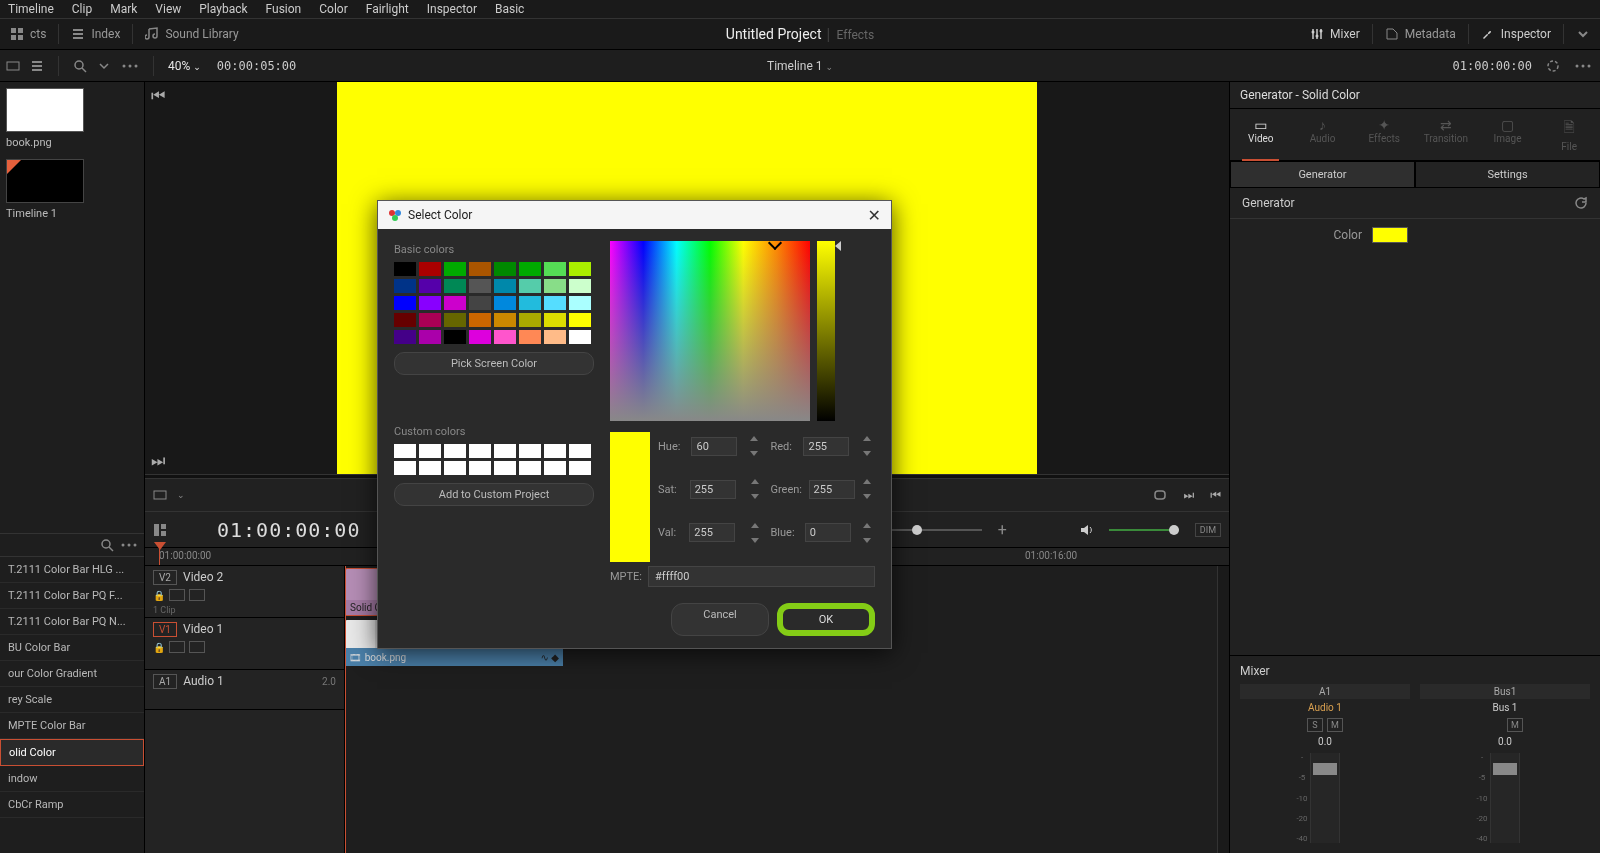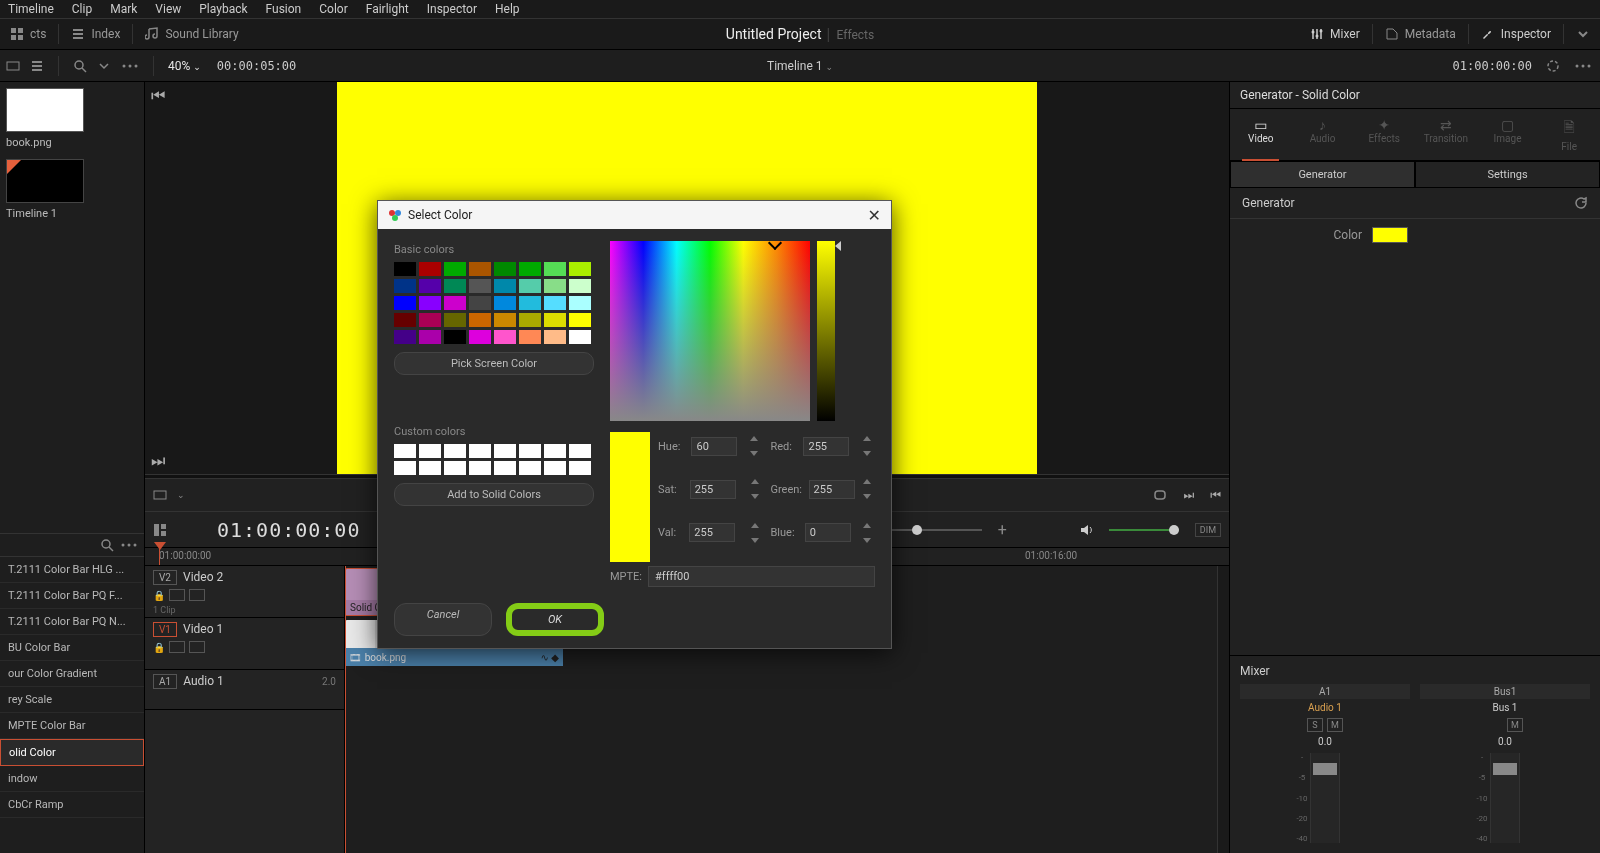--- a/index.html
+++ b/index.html
@@ -102,21 +102,21 @@
 .preview-sw { width:40px; height:130px; background:#ffff00; }
 .field-cols { flex:1; display:grid; grid-template-columns:1fr 1fr; gap:0 8px; font-size:11px; color:#999; }
 .f-row { display:flex; align-items:center; justify-content:space-between; gap:6px; height:28px; }
 .num-in { background:#333; border:1px solid #444; color:#ccc; width:46px; padding:2px 4px; font-size:11px; }
 .spin { position:relative; width:14px; height:24px; }
 .spin::before,.spin::after { content:''; position:absolute; left:2px; border-left:4px solid transparent; border-right:4px solid transparent; }
 .spin::before { top:2px; border-bottom:5px solid #777; }
 .spin::after { bottom:2px; border-top:5px solid #777; }
 .html-row { display:flex; align-items:center; gap:6px; margin-top:4px; font-size:11px; color:#999; }
 .html-row input { flex:1; background:#333; border:1px solid #444; color:#ccc; padding:3px 6px; font-size:11px; }
-.dlg-btns { display:flex; gap:14px; padding:6px 16px 12px;font-style:italic; }
+.dlg-btns { display:flex; justify-content:flex-end; gap:8px; padding:6px 16px 12px; }
 .dlg-btn { width:98px; padding:4px; border-radius:12px; font-size:11px; cursor:pointer; text-align:center; }
 .dlg-btn.cancel { background:#333; border:1px solid #444; color:#bbb; }
 .dlg-btn.ok { background:transparent; border:6px solid #84cc16; color:#ddd; }
 
 svg.icon { width:14px; height:14px; fill:#888; }
 .dim-box { padding:1px 4px; border:1px solid #444; color:#888; font-size:9px; }
 .vol-slider { width:70px; height:2px; background:#3a8a3a; position:relative; }
 .vol-slider .k { width:10px; height:10px; border-radius:50%; background:#ccc; position:absolute; top:-4px; right:0; }
 </style>
 </head>
@@ -125,21 +125,21 @@
 <div class="menubar">
   <span>Timeline</span>
   <span>Clip</span>
   <span>Mark</span>
   <span>View</span>
   <span>Playback</span>
   <span>Fusion</span>
   <span>Color</span>
   <span>Fairlight</span>
   <span>Inspector</span>
-  <span>Help</span>
+  <span>Basic</span>
 </div>
 
 <div class="toolbar1">
   <div class="tb-btn">
       <svg class="icon">
         <rect x="1" y="1" width="5" height="5"></rect>
         <rect x="8" y="1" width="5" height="5"></rect>
         <rect x="1" y="8" width="5" height="5"></rect>
         <rect x="8" y="8" width="5" height="5"></rect>
       </svg>
@@ -550,21 +550,21 @@
           <div style="background: rgb(255, 255, 255);"></div>
           <div style="background: rgb(255, 255, 255);"></div>
           <div style="background: rgb(255, 255, 255);"></div>
           <div style="background: rgb(255, 255, 255);"></div>
           <div style="background: rgb(255, 255, 255);"></div>
           <div style="background: rgb(255, 255, 255);"></div>
           <div style="background: rgb(255, 255, 255);"></div>
           <div style="background: rgb(255, 255, 255);"></div>
           <div style="background: rgb(255, 255, 255);"></div>
         </div>
-      <button class="pill-btn">Add to Solid Colors</button>
+      <button class="pill-btn">Add to Custom Project</button>
     </div>
     <div class="dlg-right">
       <div class="hsv-box"><div class="hsv-crosshair"></div></div>
       <div class="val-bar"></div>
       <div class="dlg-fields">
         <div class="preview-sw"></div>
         <div class="field-cols">
           <div class="f-row">
               <span>Hue:</span>
               <input class="num-in" value="60" style="">

